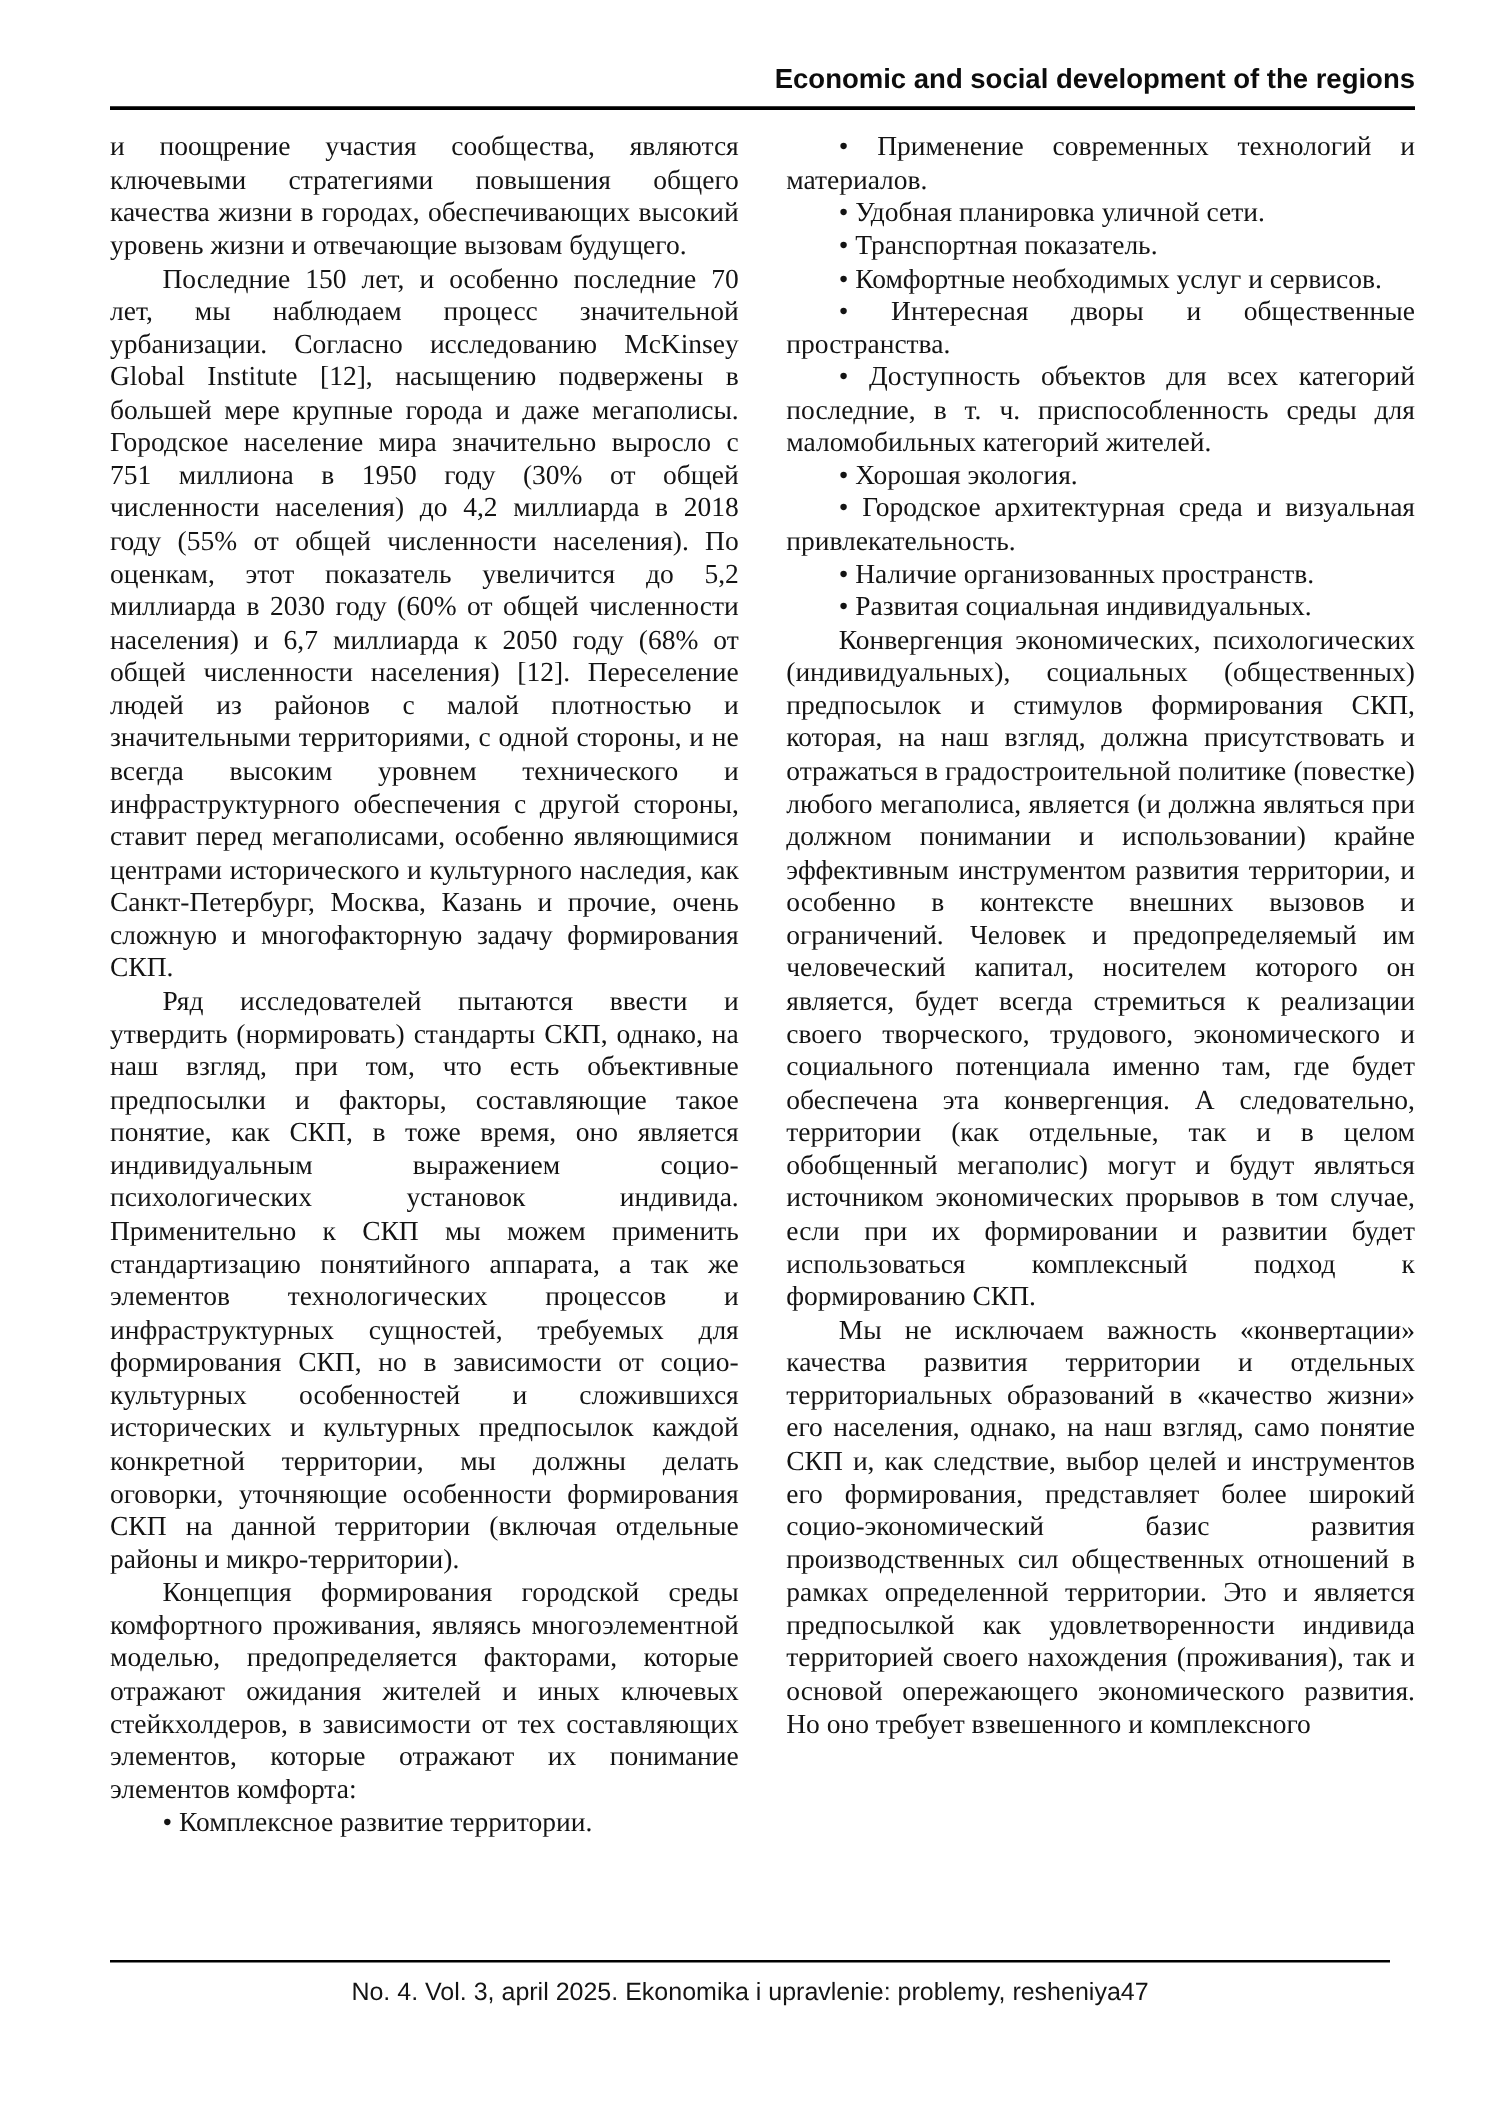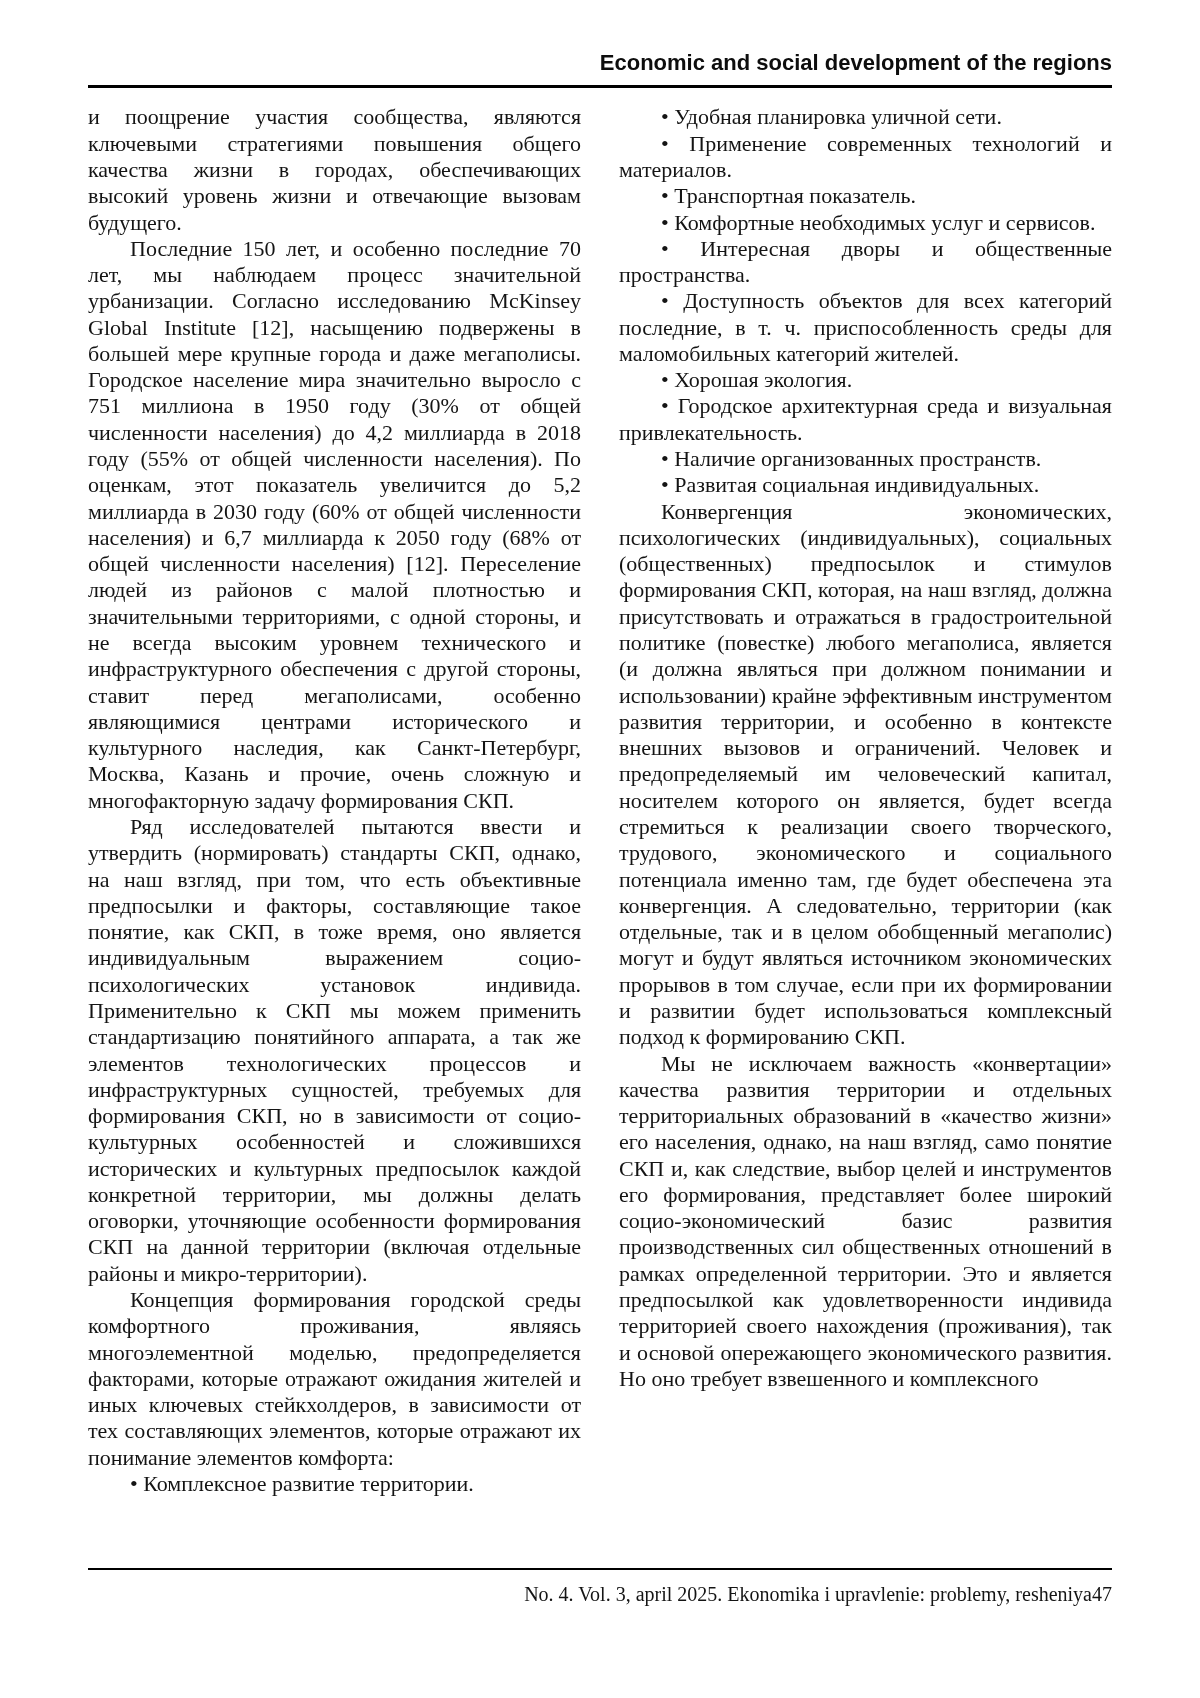--- a/index.html
+++ b/index.html
@@ -11,21 +11,21 @@
     width: 1200px;
     height: 1698px;
     background: #ffffff;
     box-sizing: border-box;
     position: relative;
     overflow: hidden;
     font-family: "Liberation Serif", "DejaVu Serif", serif;
     color: #141414;
   }
   .page-inner {
-    padding: 50px 88px 0 88px;
+    padding: 50px 68px 0 88px;
   }
   .page-header { margin: 0; }
   .header-title {
     font-family: "Liberation Sans", "DejaVu Sans", sans-serif;
     font-weight: bold;
     font-size: 22px;
     line-height: 1.2;
     text-align: right;
     margin: 0 0 9px 0;
     color: #0d0d0d;
@@ -63,23 +63,22 @@
     font-size: 20px;
     color: #141414;
   }
   .footer-rule {
     height: 2.5px;
     background: #000;
     margin-bottom: 13px;
   }
   .footer-row {
     display: flex;
-    justify-content: flex-end;
+    justify-content: center;
     align-items: baseline;
-    font-family: Liberation Serif, serif;
   }
 </style>
 </head>
 <body>
 
 <div class="page">
   <div class="page-inner">
 
     <header class="page-header">
       <h1 class="header-title">Economic and social development of the regions</h1>
@@ -90,22 +89,22 @@
 
       <section class="col col-left">
         <p class="para no-indent">и поощрение участия сообщества, являются ключевыми стратегиями повышения общего качества жизни в городах, обеспечивающих высокий уровень жизни и отвечающие вызовам будущего.</p>
         <p class="para">Последние 150 лет, и особенно последние 70 лет, мы наблюдаем процесс значительной урбанизации. Согласно исследованию McKinsey Global Institute [12], насыщению подвержены в большей мере крупные города и даже мегаполисы. Городское население мира значительно выросло с 751 миллиона в 1950 году (30% от общей численности населения) до 4,2 миллиарда в 2018 году (55% от общей численности населения). По оценкам, этот показатель увеличится до 5,2 миллиарда в 2030 году (60% от общей численности населения) и 6,7 миллиарда к 2050 году (68% от общей численности населения) [12]. Переселение людей из районов с малой плотностью и значительными территориями, с одной стороны, и не всегда высоким уровнем технического и инфраструктурного обеспечения с другой стороны, ставит перед мегаполисами, особенно являющимися центрами исторического и культурного наследия, как Санкт-Петербург, Москва, Казань и прочие, очень сложную и многофакторную задачу формирования СКП.</p>
         <p class="para">Ряд исследователей пытаются ввести и утвердить (нормировать) стандарты СКП, однако, на наш взгляд, при том, что есть объективные предпосылки и факторы, составляющие такое понятие, как СКП, в тоже время, оно является индивидуальным выражением социо-психологических установок индивида. Применительно к СКП мы можем применить стандартизацию понятийного аппарата, а так же элементов технологических процессов и инфраструктурных сущностей, требуемых для формирования СКП, но в зависимости от социо-культурных особенностей и сложившихся исторических и культурных предпосылок каждой конкретной территории, мы должны делать оговорки, уточняющие особенности формирования СКП на данной территории (включая отдельные районы и микро-территории).</p>
         <p class="para">Концепция формирования городской среды комфортного проживания, являясь многоэлементной моделью, предопределяется факторами, которые отражают ожидания жителей и иных ключевых стейкхолдеров, в зависимости от тех составляющих элементов, которые отражают их понимание элементов комфорта:</p>
         <p class="para">• Комплексное развитие территории.</p>
       </section>
 
       <section class="col col-right">
+        <p class="para">• Применение современных технологий и материалов.</p>
         <p class="para">• Удобная планировка уличной сети.</p>
-        <p class="para">• Применение современных технологий и материалов.</p>
         <p class="para">• Транспортная показатель.</p>
         <p class="para">• Комфортные необходимых услуг и сервисов.</p>
         <p class="para">• Интересная дворы и общественные пространства.</p>
         <p class="para">• Доступность объектов для всех категорий последние, в т. ч. приспособленность среды для маломобильных категорий жителей.</p>
         <p class="para">• Хорошая экология.</p>
         <p class="para">• Городское архитектурная среда и визуальная привлекательность.</p>
         <p class="para">• Наличие организованных пространств.</p>
         <p class="para">• Развитая социальная индивидуальных.</p>
         <p class="para">Конвергенция экономических, психологических (индивидуальных), социальных (общественных) предпосылок и стимулов формирования СКП, которая, на наш взгляд, должна присутствовать и отражаться в градостроительной политике (повестке) любого мегаполиса, является (и должна являться при должном понимании и использовании) крайне эффективным инструментом развития территории, и особенно в контексте внешних вызовов и ограничений. Человек и предопределяемый им человеческий капитал, носителем которого он является, будет всегда стремиться к реализации своего творческого, трудового, экономического и социального потенциала именно там, где будет обеспечена эта конвергенция. А следовательно, территории (как отдельные, так и в целом обобщенный мегаполис) могут и будут являться источником экономических прорывов в том случае, если при их формировании и развитии будет использоваться комплексный подход к формированию СКП.</p>
         <p class="para">Мы не исключаем важность «конвертации» качества развития территории и отдельных территориальных образований в «качество жизни» его населения, однако, на наш взгляд, само понятие СКП и, как следствие, выбор целей и инструментов его формирования, представляет более широкий социо-экономический базис развития производственных сил общественных отношений в рамках определенной территории. Это и является предпосылкой как удовлетворенности индивида территорией своего нахождения (проживания), так и основой опережающего экономического развития. Но оно требует взвешенного и комплексного</p>

